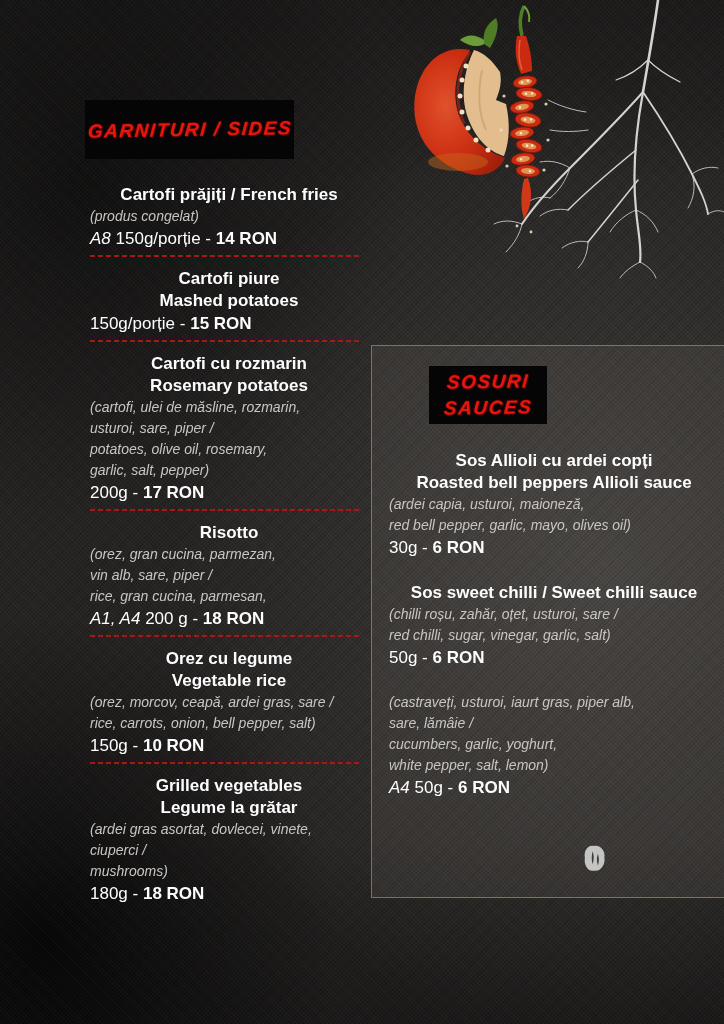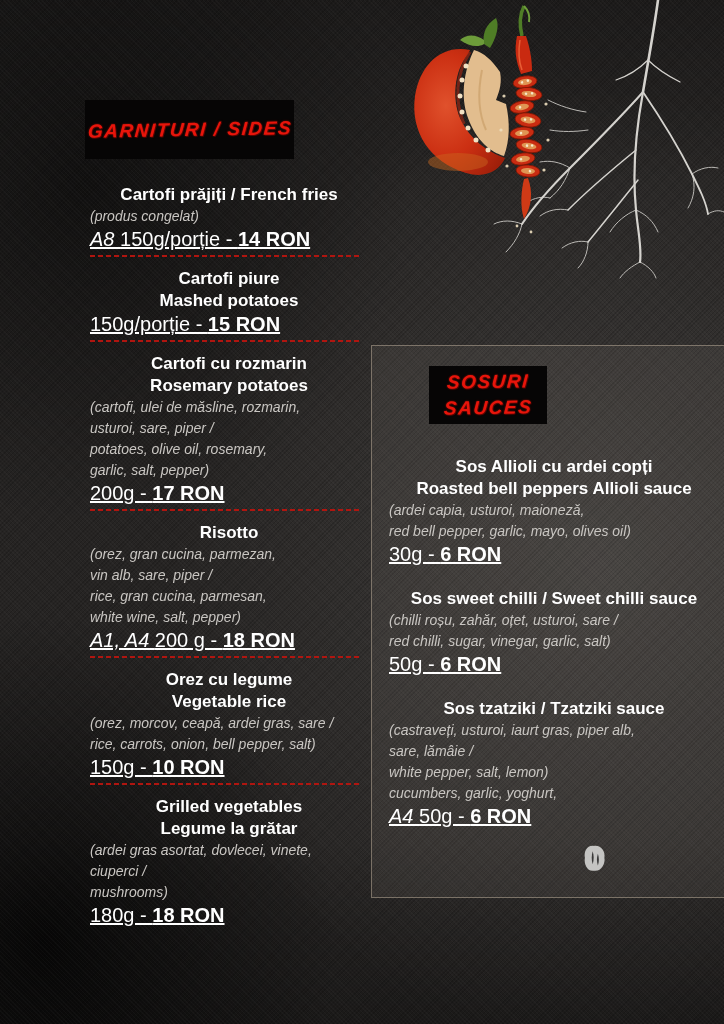--- a/index.html
+++ b/index.html
@@ -28,27 +28,27 @@
   .brush-box .bl{letter-spacing:1.5px;transform:skewX(-5deg) rotate(-1deg);}
   .sides-header{left:85px;top:100px;width:209px;height:59px;font-size:19px;}
   .sauces-header{left:57px;top:20px;width:118px;height:58px;font-size:19px;line-height:26px;}
   .sides-col{position:absolute;left:90px;top:184px;width:278px;}
   .sauces-panel{
     position:absolute;left:371px;top:345px;width:382px;height:553px;
     background:rgba(165,155,145,0.10);
     border:1px solid rgba(180,165,148,0.55);
     box-sizing:border-box;
   }
-  .sauces-col{position:absolute;left:17px;top:110px;width:330px;}
+  .sauces-col{position:absolute;left:17px;top:104px;width:330px;}
   .menu-item{margin:0 0 2px 0;}
   .sauces-col .menu-item{margin-bottom:22px;}
   .item-title{color:#ffffff;font-weight:bold;font-size:17px;line-height:22px;text-align:center;}
   .item-ingredients{color:#c9c6c2;font-style:italic;font-size:14px;line-height:21px;}
   .item-ingredients:empty{display:none;}
-  .item-priceline{color:#ffffff;font-size:20px;line-height:24px;text-decoration:underline;}
+  .item-priceline{color:#ffffff;font-size:17px;line-height:24px;}
   .item-priceline .allergens{font-style:italic;}
   .item-priceline .price{font-weight:bold;}
   .separator{
     height:2px;width:272px;margin:4px 0 11px 0;
     background-image:repeating-linear-gradient(90deg,#b7150f 0 5px, rgba(0,0,0,0) 5px 8px);
     opacity:0.95;
   }
   .illustration{position:absolute;left:400px;top:0;width:324px;height:280px;}
   .stamp{position:absolute;left:209px;top:497px;width:26px;height:32px;opacity:0.88;}
 </style>
@@ -219,21 +219,20 @@
   </div>
 <div class="separator"></div>
   <div class="menu-item">
     <div class="item-title">
           <div>Risotto</div>
         </div>
     <div class="item-ingredients">
           <div>(orez, gran cucina, parmezan,</div>
           <div>vin alb, sare, piper /</div>
           <div>rice, gran cucina, parmesan,</div>
-          <div>white wine, salt, pepper)</div>
         </div>
     <div class="item-priceline"><span class="allergens">A1, A4 </span><span class="weight">200 g - </span><span class="price">18 RON</span></div>
   </div>
 <div class="separator"></div>
   <div class="menu-item">
     <div class="item-title">
           <div>Orez cu legume</div>
           <div>Vegetable rice</div>
         </div>
     <div class="item-ingredients">
@@ -280,28 +279,25 @@
             <div>Sos sweet chilli / Sweet chilli sauce</div>
           </div>
     <div class="item-ingredients">
             <div>(chilli roșu, zahăr, oțet, usturoi, sare /</div>
             <div>red chilli, sugar, vinegar, garlic, salt)</div>
           </div>
     <div class="item-priceline"><span class="allergens"></span><span class="weight">50g - </span><span class="price">6 RON</span></div>
   </div>
 
   <div class="menu-item">
-    <div class="item-title">
-            <div>Sos tzatziki / Tzatziki sauce</div>
-          </div>
     <div class="item-ingredients">
             <div>(castraveți, usturoi, iaurt gras, piper alb,</div>
             <div>sare, lămâie /</div>
+            <div>cucumbers, garlic, yoghurt,</div>
             <div>white pepper, salt, lemon)</div>
-            <div>cucumbers, garlic, yoghurt,</div>
           </div>
     <div class="item-priceline"><span class="allergens">A4 </span><span class="weight">50g - </span><span class="price">6 RON</span></div>
   </div>
 </div>
     <svg class="stamp" viewBox="0 0 20 24">
       <path d="M10,2 C15,1 19,6 18,11 C19,16 15,22 10,21 C5,22 2,16 3,11 C2,6 5,1 10,2 Z" fill="#d8d8d6"></path>
       <path d="M9,6 C8,9 8,13 9,16 C10,13 10,9 9,6 Z" fill="#3a3a3a"></path>
       <path d="M13,8 C12,11 12,14 13,17 C14,14 14,11 13,8 Z" fill="#3a3a3a"></path>
     </svg>
   </div>

